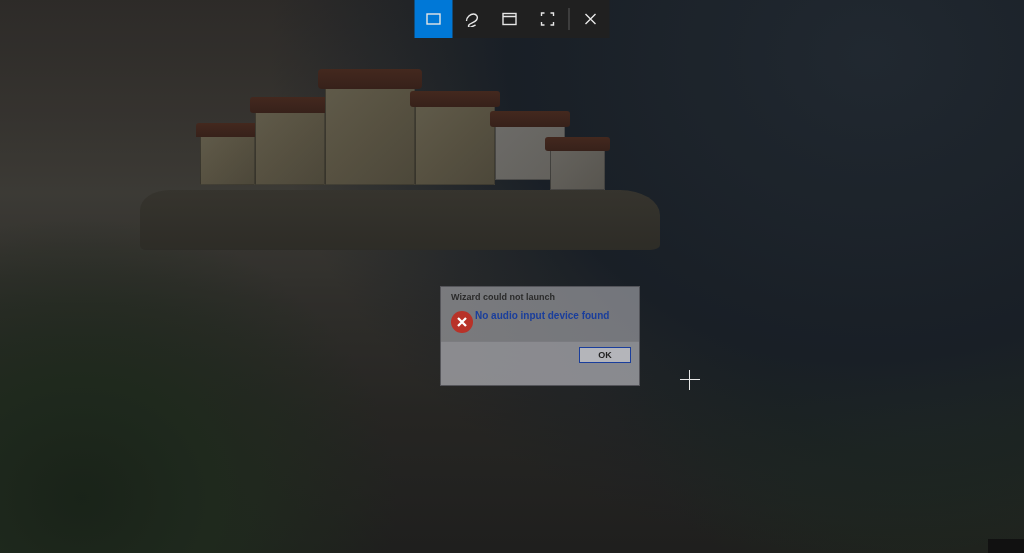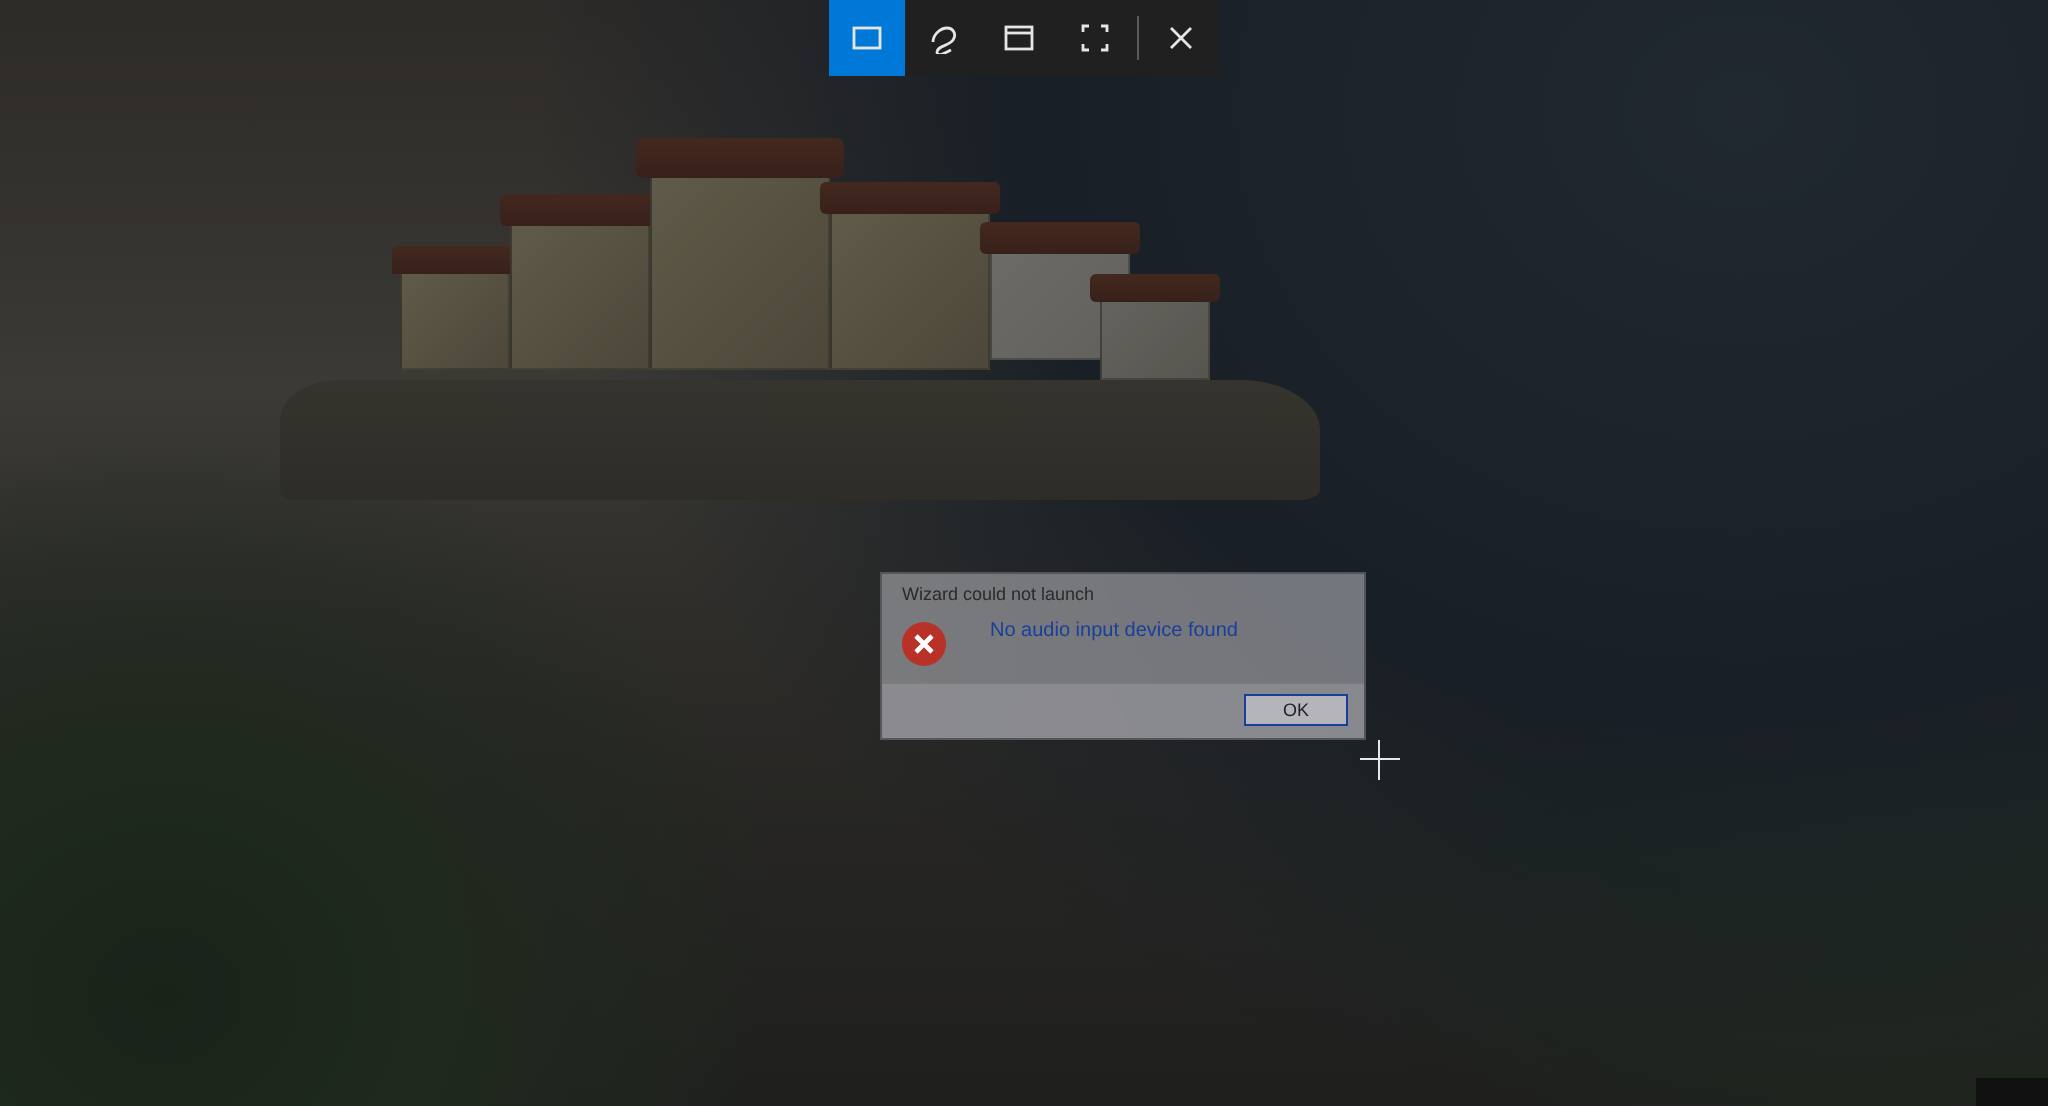--- a/index.html
+++ b/index.html
@@ -98,36 +98,37 @@
       margin: 8px 2px;
       background: #5a5a5a;
     }
     .snip-btn svg { width: 16px; height: 16px; stroke: #e6e6e6; fill: none; stroke-width: 1.4; }
 
     
     .dialog {
       position: absolute;
       left: 440px;
       top: 286px;
-      width: 243px;
+      width: 200px;
       background: rgba(190, 190, 195, 0.55);
       backdrop-filter: blur(0.5px);
       border: 1px solid rgba(70, 70, 75, 0.7);
       font-size: 9px;
       color: #2b2b2b;
+      font-weight: bold;
     }
     .dlg-title {
       padding: 5px 10px 6px;
       font-size: 9px;
       color: #2b2b2b;
     }
     .dlg-body {
       display: flex;
       padding: 2px 10px 8px 10px;
-      gap: 22px;
+      gap: 2px;
     }
     .dlg-icon {
       width: 22px;
       height: 22px;
       border-radius: 50%;
       background: #b83228;
       flex: 0 0 22px;
       display: flex;
       align-items: center;
       justify-content: center;
@@ -141,21 +142,21 @@
       margin-bottom: 5px;
     }
     .dlg-text {
       font-size: 8px;
       line-height: 1.35;
       color: #2b2b2b;
     }
     .dlg-footer {
       display: flex;
       justify-content: flex-end;
-      padding: 5px 8px 6px;
+      padding: 5px 8px 22px;
       border-top: 1px solid rgba(100,100,105,0.4);
       background: rgba(175,175,180,0.35);
     }
     .ok-btn {
       width: 52px;
       height: 16px;
       font-size: 9px;
       line-height: 14px;
       text-align: center;
       border: 1px solid #1a3e9c;

